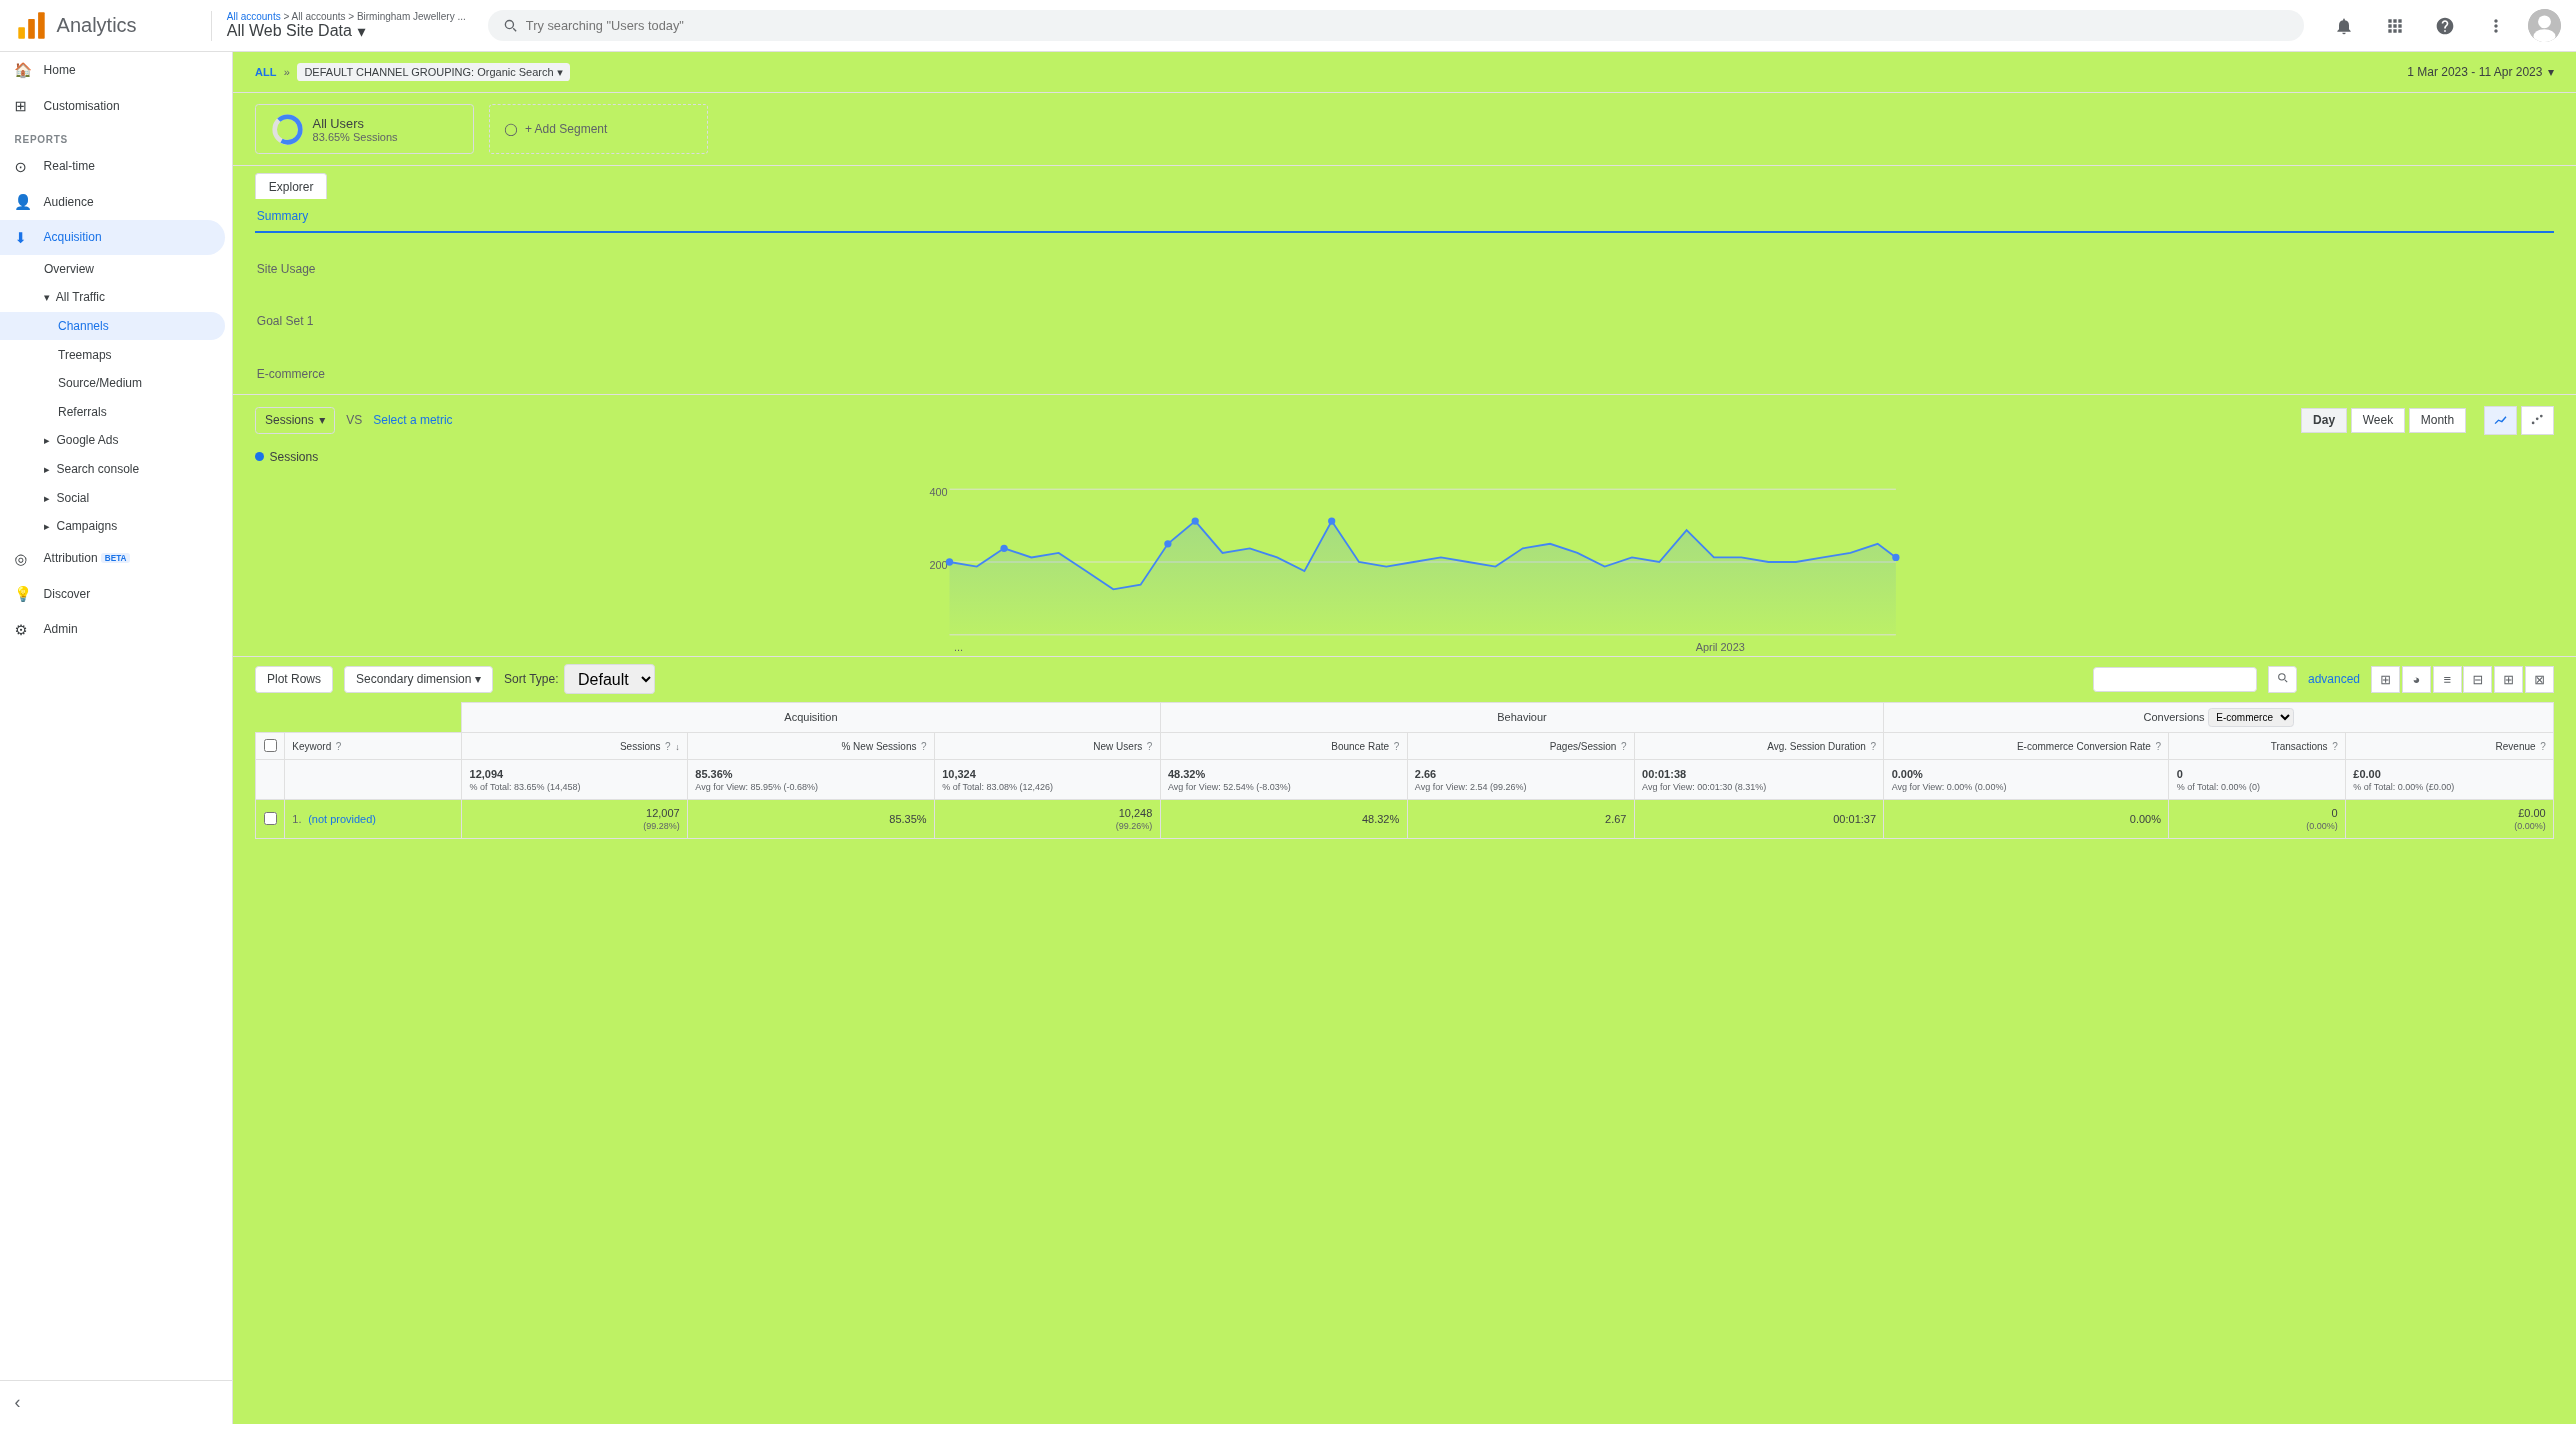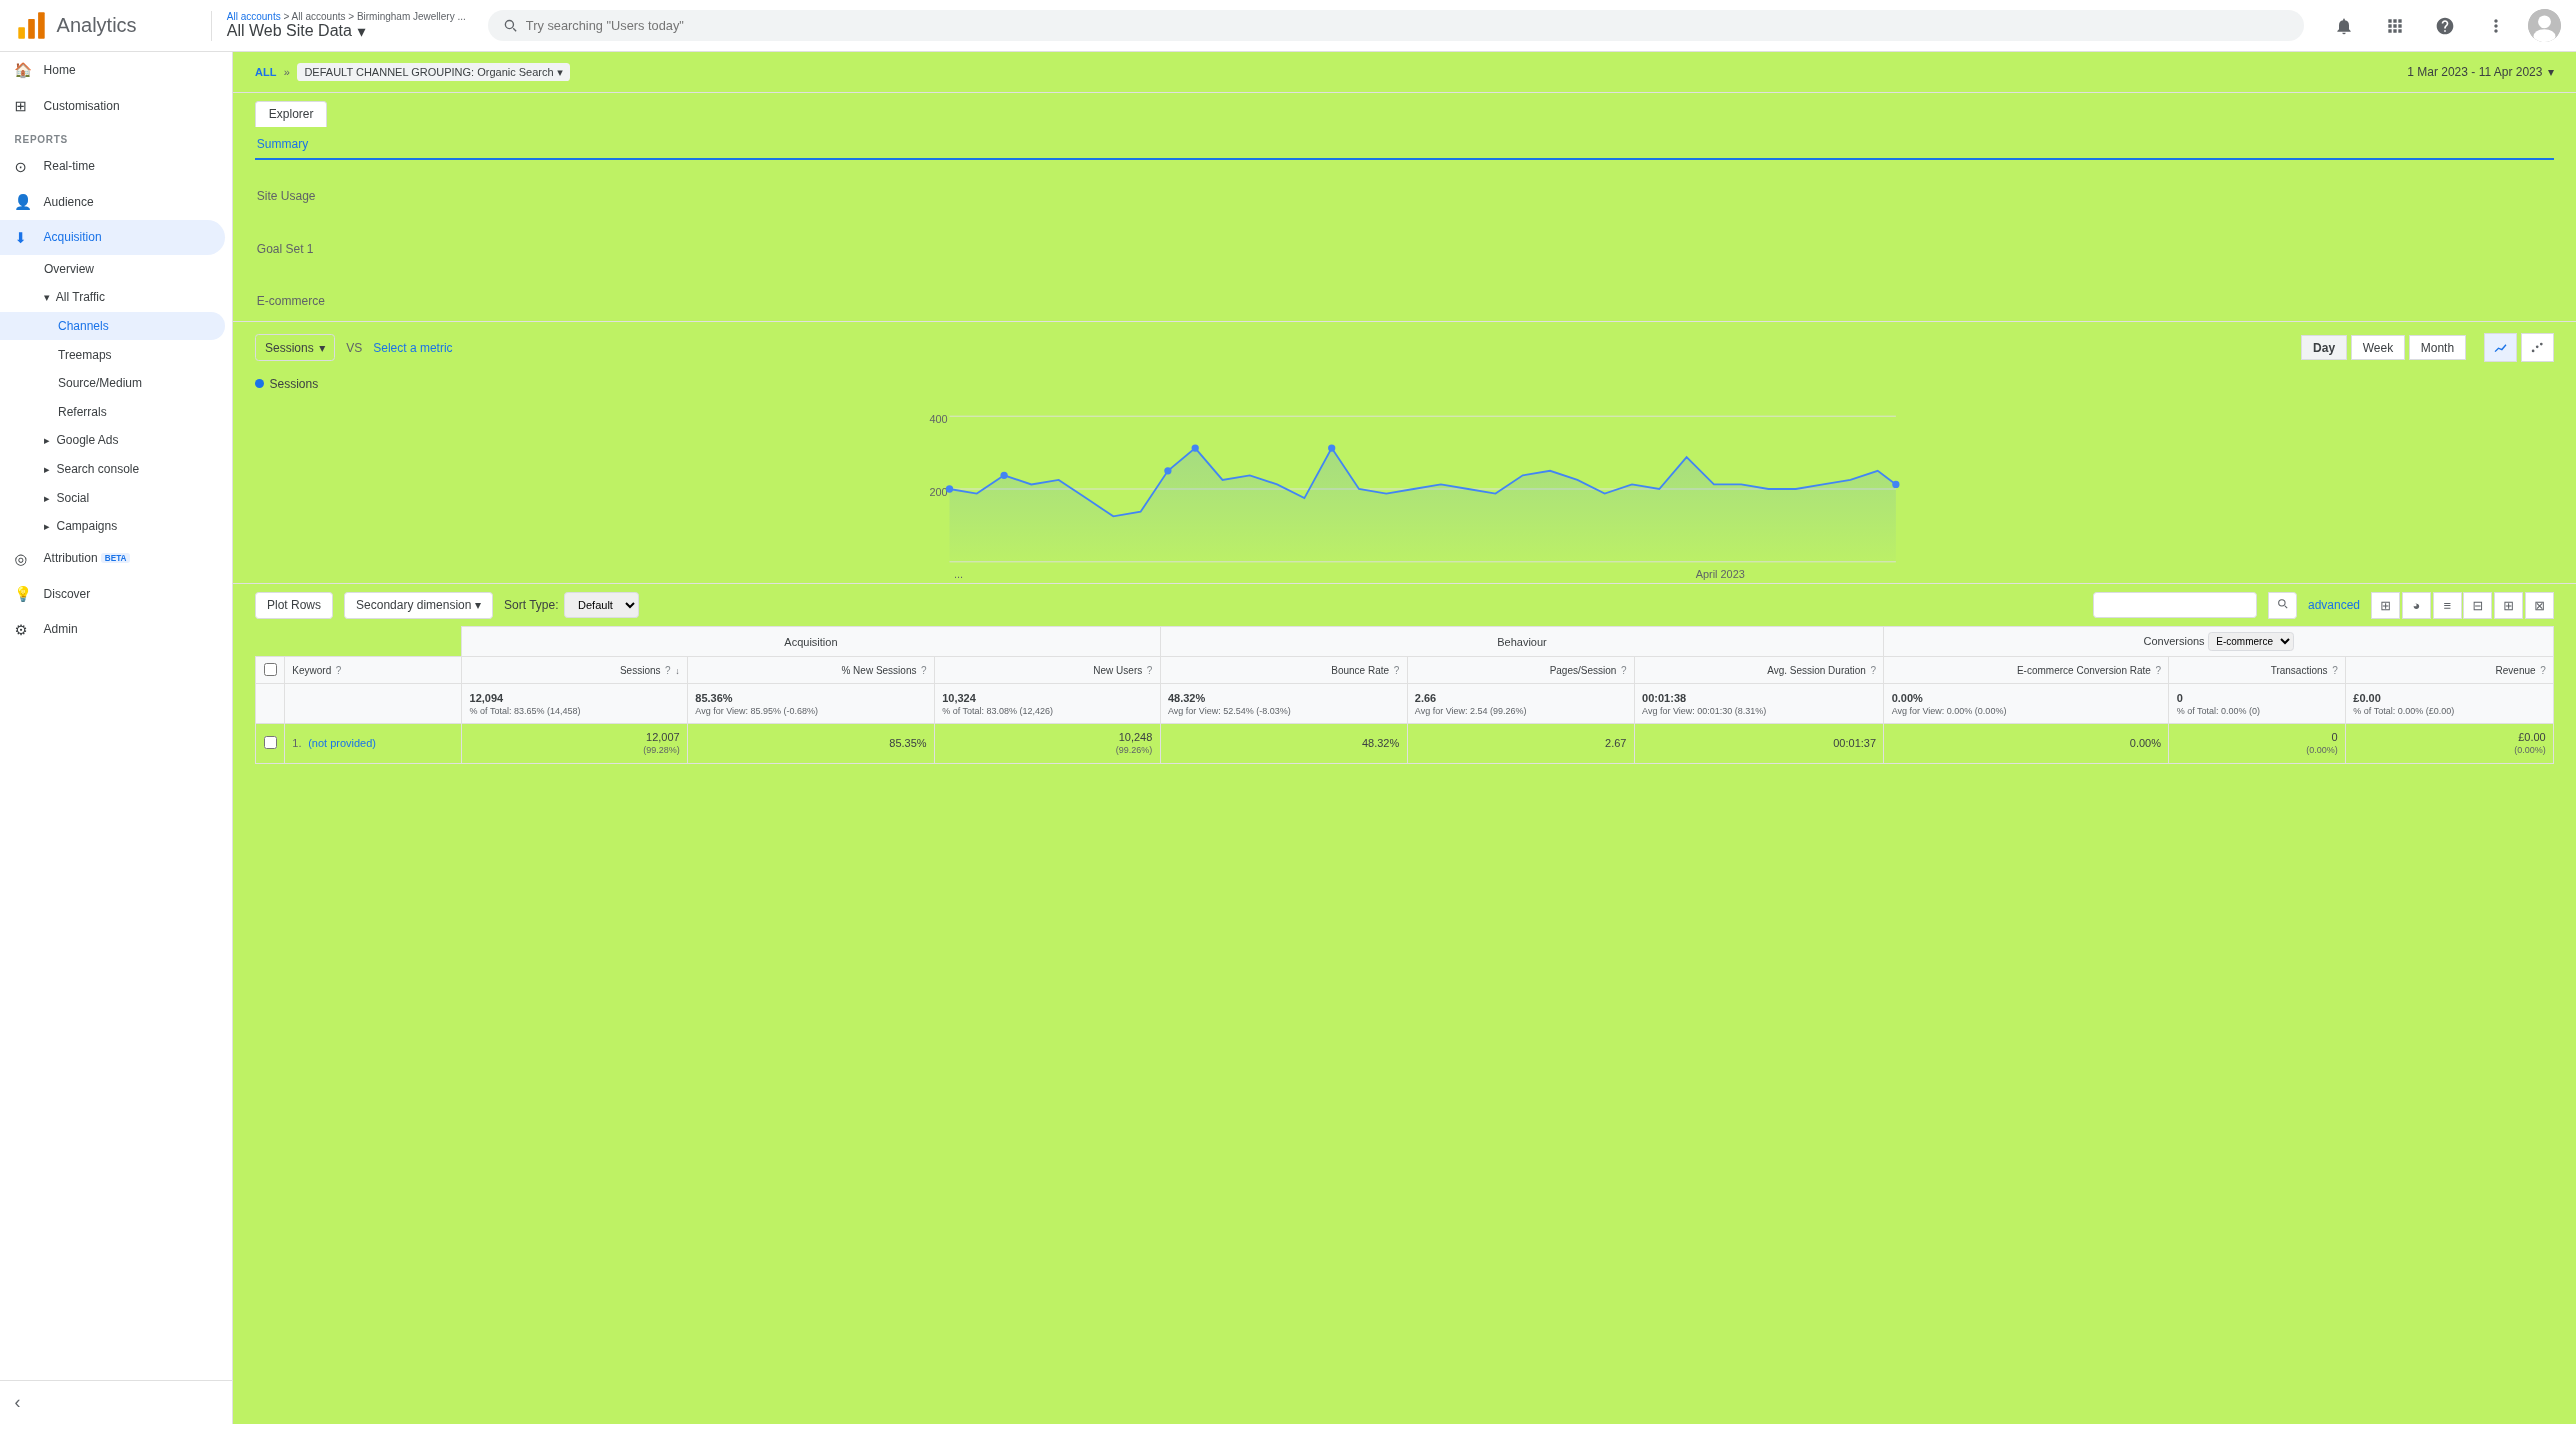--- a/index.html
+++ b/index.html
@@ -392,21 +392,21 @@
     .sort-type-area {
       display: flex;
       align-items: center;
       gap: 5.5px;
       font-size: 12px;
     }
     .sort-select {
       border: 0.9px solid #dadce0;
       border-radius: 3.6px;
       padding: 4.6px 9px;
-      font-size: 11px;
+      font-size: 16px;
       cursor: pointer;
     }
     .search-table-input {
       margin-left: auto;
       border: 0.9px solid #dadce0;
       border-radius: 3.6px;
       padding: 4.6px 9px;
       font-size: 12px;
       width: 164px;
     }
@@ -632,20 +632,36 @@
           <span>DEFAULT CHANNEL GROUPING: Organic Search</span>
           <span>▾</span>
         </div>
       </div>
       <div class="date-range">
         <span>1 Mar 2023 - 11 Apr 2023</span>
         <span>▾</span>
       </div>
     </div>
 
+    <div class="segments-bar">
+      <div class="segment-chip">
+        <svg class="segment-donut" viewBox="0 0 36 36">
+          <circle cx="18" cy="18" r="14" fill="none" stroke="#e0e0e0" stroke-width="5"></circle>
+          <circle cx="18" cy="18" r="14" fill="none" stroke="#4285f4" stroke-width="5" stroke-dasharray="73.5 26.5" stroke-dashoffset="23" transform="rotate(-90 18 18)"></circle>
+        </svg>
+        <div class="segment-info">
+          <div class="segment-name">All Users</div>
+          <div class="segment-sub">83.65% Sessions</div>
+        </div>
+      </div>
+      <div class="add-segment">
+        <span>◯</span>
+        <span>+ Add Segment</span>
+      </div>
+    </div>
 
     <div class="explorer-tabs">
       <div class="tab-header">Explorer</div>
       <div class="sub-tabs">
         <div class="sub-tab active">Summary</div>
         <div class="sub-tab">Site Usage</div>
         <div class="sub-tab">Goal Set 1</div>
         <div class="sub-tab">E-commerce</div>
       </div>
     </div>

